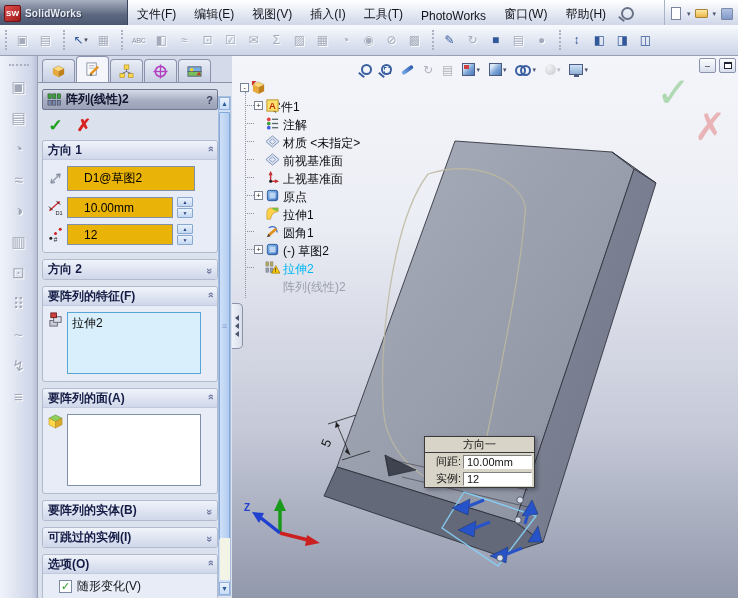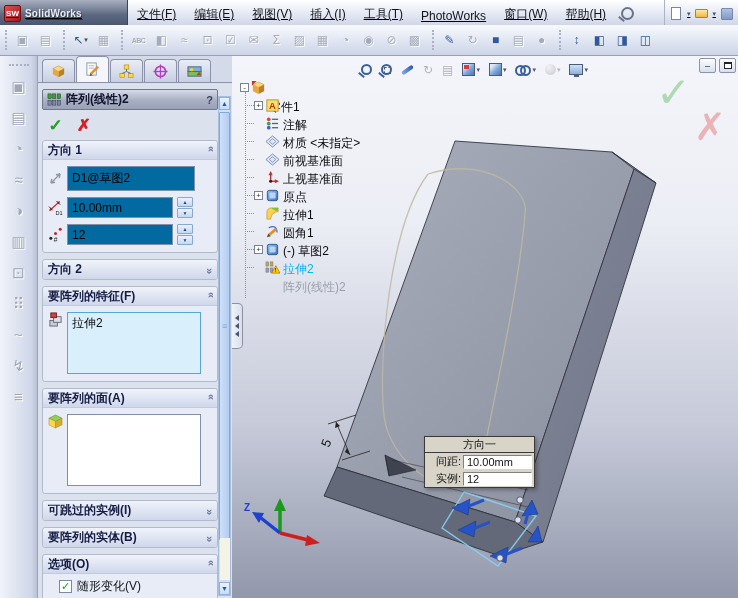--- a/index.html
+++ b/index.html
@@ -1,21 +1,21 @@
 <!DOCTYPE html>
 <html><head>
 <meta charset="utf-8">
 <style>
   html,body{margin:0;padding:0;background:#444;}
   *{box-sizing:border-box;font-family:"Liberation Sans","DejaVu Sans",sans-serif;}
   #app{position:relative;width:738px;height:598px;overflow:hidden;background:#dce1ee;user-select:none;}
 
   
   .titlebar{position:absolute;left:0;top:0;width:738px;height:28px;display:flex;align-items:stretch;
-    background:linear-gradient(#ffffff,#e2e7f2 55%,#ccd3e6);border-bottom:1px solid #9aa2b8;text-decoration:underline;}
+    background:linear-gradient(#ffffff,#e2e7f2 55%,#ccd3e6);border-bottom:1px solid #9aa2b8;}
   .logo-area{width:128px;display:flex;align-items:center;gap:4px;padding-left:4px;
     background:linear-gradient(#a8b0c0,#5d6880 55%,#47536e);border-right:1px solid #39445c;}
   .sw-cube{width:17px;height:17px;background:linear-gradient(135deg,#e05050,#a01818);border:1px solid #701010;
     border-radius:2px;color:#fff;font-size:8px;font-weight:bold;display:flex;align-items:center;justify-content:center;}
   .sw-name{font-size:10px;font-weight:bold;color:#e9ecf3;text-shadow:1px 1px 1px #2a3248;letter-spacing:.2px;}
   #menus{display:flex;align-items:flex-end;}
   .menu-item{font-size:12px;color:#101318;padding:4px 9px;cursor:default;}
   .menu-search{width:13px;height:13px;border:2px solid #6a7288;border-radius:50%;position:relative;margin:0 6px;align-self:center;}
   .menu-search::after{content:"";position:absolute;left:-5px;top:9px;width:7px;height:2px;background:#6a7288;transform:rotate(40deg);}
   .file-icons{margin-left:auto;display:flex;align-items:center;gap:2px;padding:0 2px;border-left:1px solid #aab2c6;}
@@ -63,21 +63,21 @@
   .cancel{color:#d82222;text-shadow:1px 0 0 #d82222;}
   .grp{border:1px solid #b2bace;border-radius:3px;background:#e8ecf6;margin-bottom:6px;}
   .grp-h{height:19px;display:flex;align-items:center;padding:8px 5px;border-bottom:1px solid #c2cade;border-radius:3px 3px 0 0;
     background:linear-gradient(#f0f3fa,#cfd7ea);}
   .grp-h .t{font-size:12px;font-weight:bold;color:#141c46;flex:1;}
   .chev{display:inline-block;font-size:11px;font-weight:bold;color:#7079a2;transform:rotate(-90deg);letter-spacing:-2px;}
   .chev.down{transform:rotate(90deg);}
   .grp-b{padding:6px 5px 7px 5px;}
   .frow{display:flex;align-items:center;gap:4px;margin-bottom:6px;}
   .frow:last-child{margin-bottom:0;}
-  .fld{height:21px;border:1px solid #8090a8;background:#0369a1;font-size:12px;padding:1px 4px;}
+  .fld{height:21px;border:1px solid #8090a8;background:#eab308;font-size:12px;padding:1px 16px;}
   .fld.wide{width:128px;height:25px;}
   .fld.num{width:106px;}
   .spin{display:flex;flex-direction:column;gap:1px;}
   .spin button{width:16px;height:10px;border:1px solid #88a8d0;background:linear-gradient(#eaf2fd,#c4d8f2);
     font-size:5px;color:#27427a;line-height:1;display:flex;align-items:center;justify-content:center;padding:0;border-radius:1px;}
   .listbox{border:1px solid #58a6d8;background:#d9f0fc;width:134px;font-size:12px;color:#111;padding:2px 4px;}
   .listbox.plain{border:1px solid #8090a8;background:#fff;}
   .cbrow{display:flex;align-items:center;gap:5px;padding:4px 4px 6px 16px;}
   .cbox{width:13px;height:13px;border:1px solid #7a8aa0;background:#fff;display:flex;align-items:center;justify-content:center;
     font-size:11px;font-weight:bold;color:#1f9a1f;line-height:1;}
@@ -534,28 +534,28 @@
             <svg class="ti">
                 <use href="#sym-face-cube"></use>
               </svg>
             <div class="listbox plain" style="height:72px;"></div>
           </div>
         </div>
       </div>
 
       <div class="grp">
         <div class="grp-h" style="border-bottom:none;border-radius:3px;">
-          <span class="t">可跳过的实例(I)</span>
+          <span class="t">要阵列的实体(B)</span>
           <span class="chev down">»</span>
         </div>
       </div>
 
       <div class="grp">
         <div class="grp-h" style="border-bottom:none;border-radius:3px;">
-          <span class="t">要阵列的实体(B)</span>
+          <span class="t">可跳过的实例(I)</span>
           <span class="chev down">»</span>
         </div>
       </div>
 
       <div class="grp" style="margin-bottom:0;">
         <div class="grp-h">
           <span class="t">选项(O)</span>
           <span class="chev">»</span>
         </div>
         <div class="cbrow">

